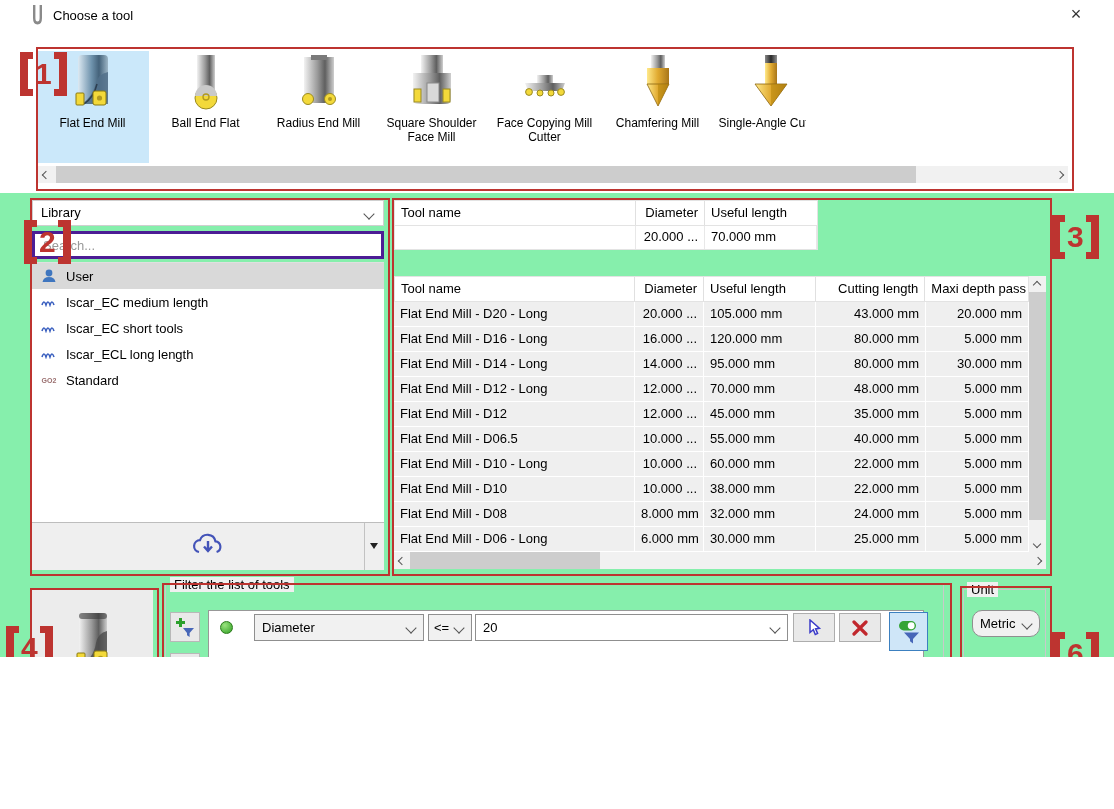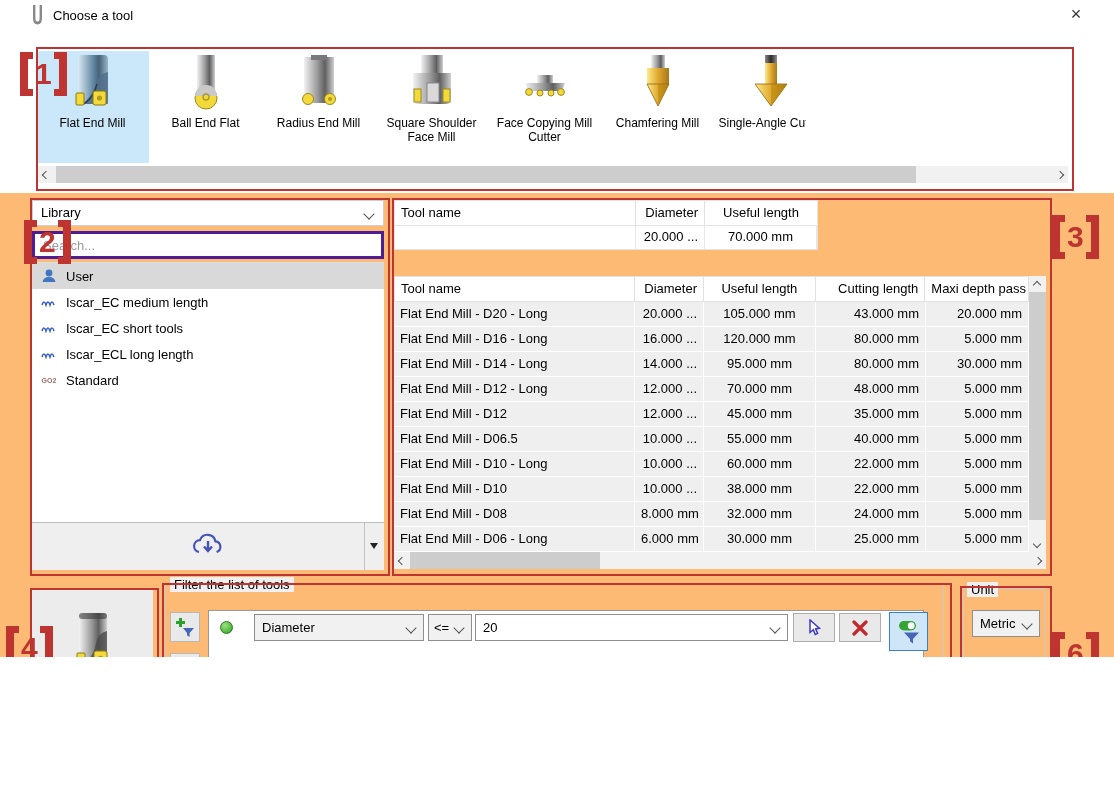--- a/index.html
+++ b/index.html
@@ -1,17 +1,17 @@
 <!DOCTYPE html>
 <html><head>
 <meta charset="utf-8">
 <style>
   :root{ --anno:#bd3430; }
   html,body{ margin:0; padding:0; background:#fff; }
-  .root{ position:relative; width:1114px; height:657px; background:#fdba74;
+  .root{ position:relative; width:1114px; height:657px; background:#86efac;
          font-family:"Liberation Sans",sans-serif; overflow:hidden; color:#000; }
   .white-top{ position:absolute; left:0; top:0; width:1114px; height:193px; background:#fff; }
 
   
   .titlebar{ position:absolute; left:0; top:0; width:1114px; height:30px; background:#fff; }
   .title-icon{ position:absolute; left:31px; top:5px; }
   .title-text{ position:absolute; left:53px; top:8px; font-size:13px; }
   .close-btn{ position:absolute; left:1058px; top:1px; width:36px; height:27px; text-align:center;
               line-height:27px; font-size:18px; color:#333; cursor:default; }
 
@@ -58,21 +58,21 @@
   .hrow{ display:flex; height:26px; background:#fff; box-sizing:border-box; border:1px solid #e3e3e3; }
   .hcell{ font-size:13px; line-height:24px; padding:0 6px; box-sizing:border-box; border-right:1px solid #e0e0e0;
           white-space:nowrap; overflow:hidden; }
   .hcell:last-child{ border-right:none; }
   .vrow{ display:flex; height:24px; background:#fff; box-sizing:border-box; border:1px solid #e3e3e3; border-top:none; }
   .vcell{ font-size:13px; line-height:22px; padding:0 6px; box-sizing:border-box; border-right:1px solid #e8e8e8;
           white-space:nowrap; overflow:hidden; }
   .trow{ display:flex; height:25px; background:#efefef; border-bottom:1px solid #fff; box-sizing:border-box; }
   .tcell{ font-size:13px; line-height:24px; padding:0 6px; box-sizing:border-box; border-right:1px solid #fff;
           white-space:nowrap; overflow:hidden; }
-  .f0,.c0{ width:241px; } .f1,.c1{ width:69px; text-align:right; } .f2,.c2{ width:112px; text-align:center; }
+  .f0,.c0{ width:241px; } .f1,.c1{ width:69px; text-align:right; } .f2,.c2{ width:112px; text-align:left; }
   .c3{ width:110px; text-align:right; } .c4{ width:103px; text-align:right; }
   .sort-ind{ position:absolute; left:664px; top:267px; }
 
   .vscroll{ position:absolute; left:1029px; top:276px; width:17px; height:276px; background:#f1f1f1; }
   .vthumb{ position:absolute; left:0; top:16px; width:17px; height:228px; background:#cdcdcd; }
   .hscroll{ position:absolute; left:394px; top:552px; width:652px; height:17px; background:#f1f1f1; }
   .hthumb{ position:absolute; left:16px; top:0; width:190px; height:17px; background:#cdcdcd; }
 
   
   .preview{ position:absolute; left:32px; top:590px; width:121px; height:103px; background:#ececec;
@@ -96,21 +96,21 @@
              box-sizing:border-box; display:flex; align-items:center; justify-content:center; }
   .toggle-btn{ position:absolute; left:889px; top:612px; width:39px; height:39px; background:#cfe6f8;
                border:1px solid #3c80c0; box-sizing:border-box; display:flex; align-items:center; justify-content:center; }
   .filters-btn{ position:absolute; left:892px; top:708px; width:54px; height:61px; background:#e9e9e9;
                 border:1px solid #adadad; box-sizing:border-box; text-align:center; }
   .filters-btn .lbl{ font-size:13px; margin-top:2px; }
 
   
   .ugroup{ position:absolute; left:963px; top:589px; width:83px; height:76px; border:1px solid #c9c9c9; box-sizing:border-box; }
   .ugroup-label{ left:967px; top:582px; }
-  .unit-combo{ left:972px; top:610px; width:68px; }
+  .unit-combo{ left:972px; top:610px; width:68px;border-radius:10px; }
 
   
   .anno{ position:absolute; border:2px solid var(--anno); pointer-events:none; z-index:40; }
   .tag{ position:absolute; display:flex; align-items:stretch; height:44px; z-index:50; pointer-events:none; }
   .tag .br{ width:13px; box-sizing:border-box; }
   .tag .br.l{ border-left:8px solid var(--anno); border-top:7px solid var(--anno); border-bottom:7px solid var(--anno); }
   .tag .br.r{ border-right:8px solid var(--anno); border-top:7px solid var(--anno); border-bottom:7px solid var(--anno); }
   .tag .num{ font-size:30px; font-weight:bold; color:var(--anno); line-height:44px; padding:0 2px; }
 </style>
 </head>

